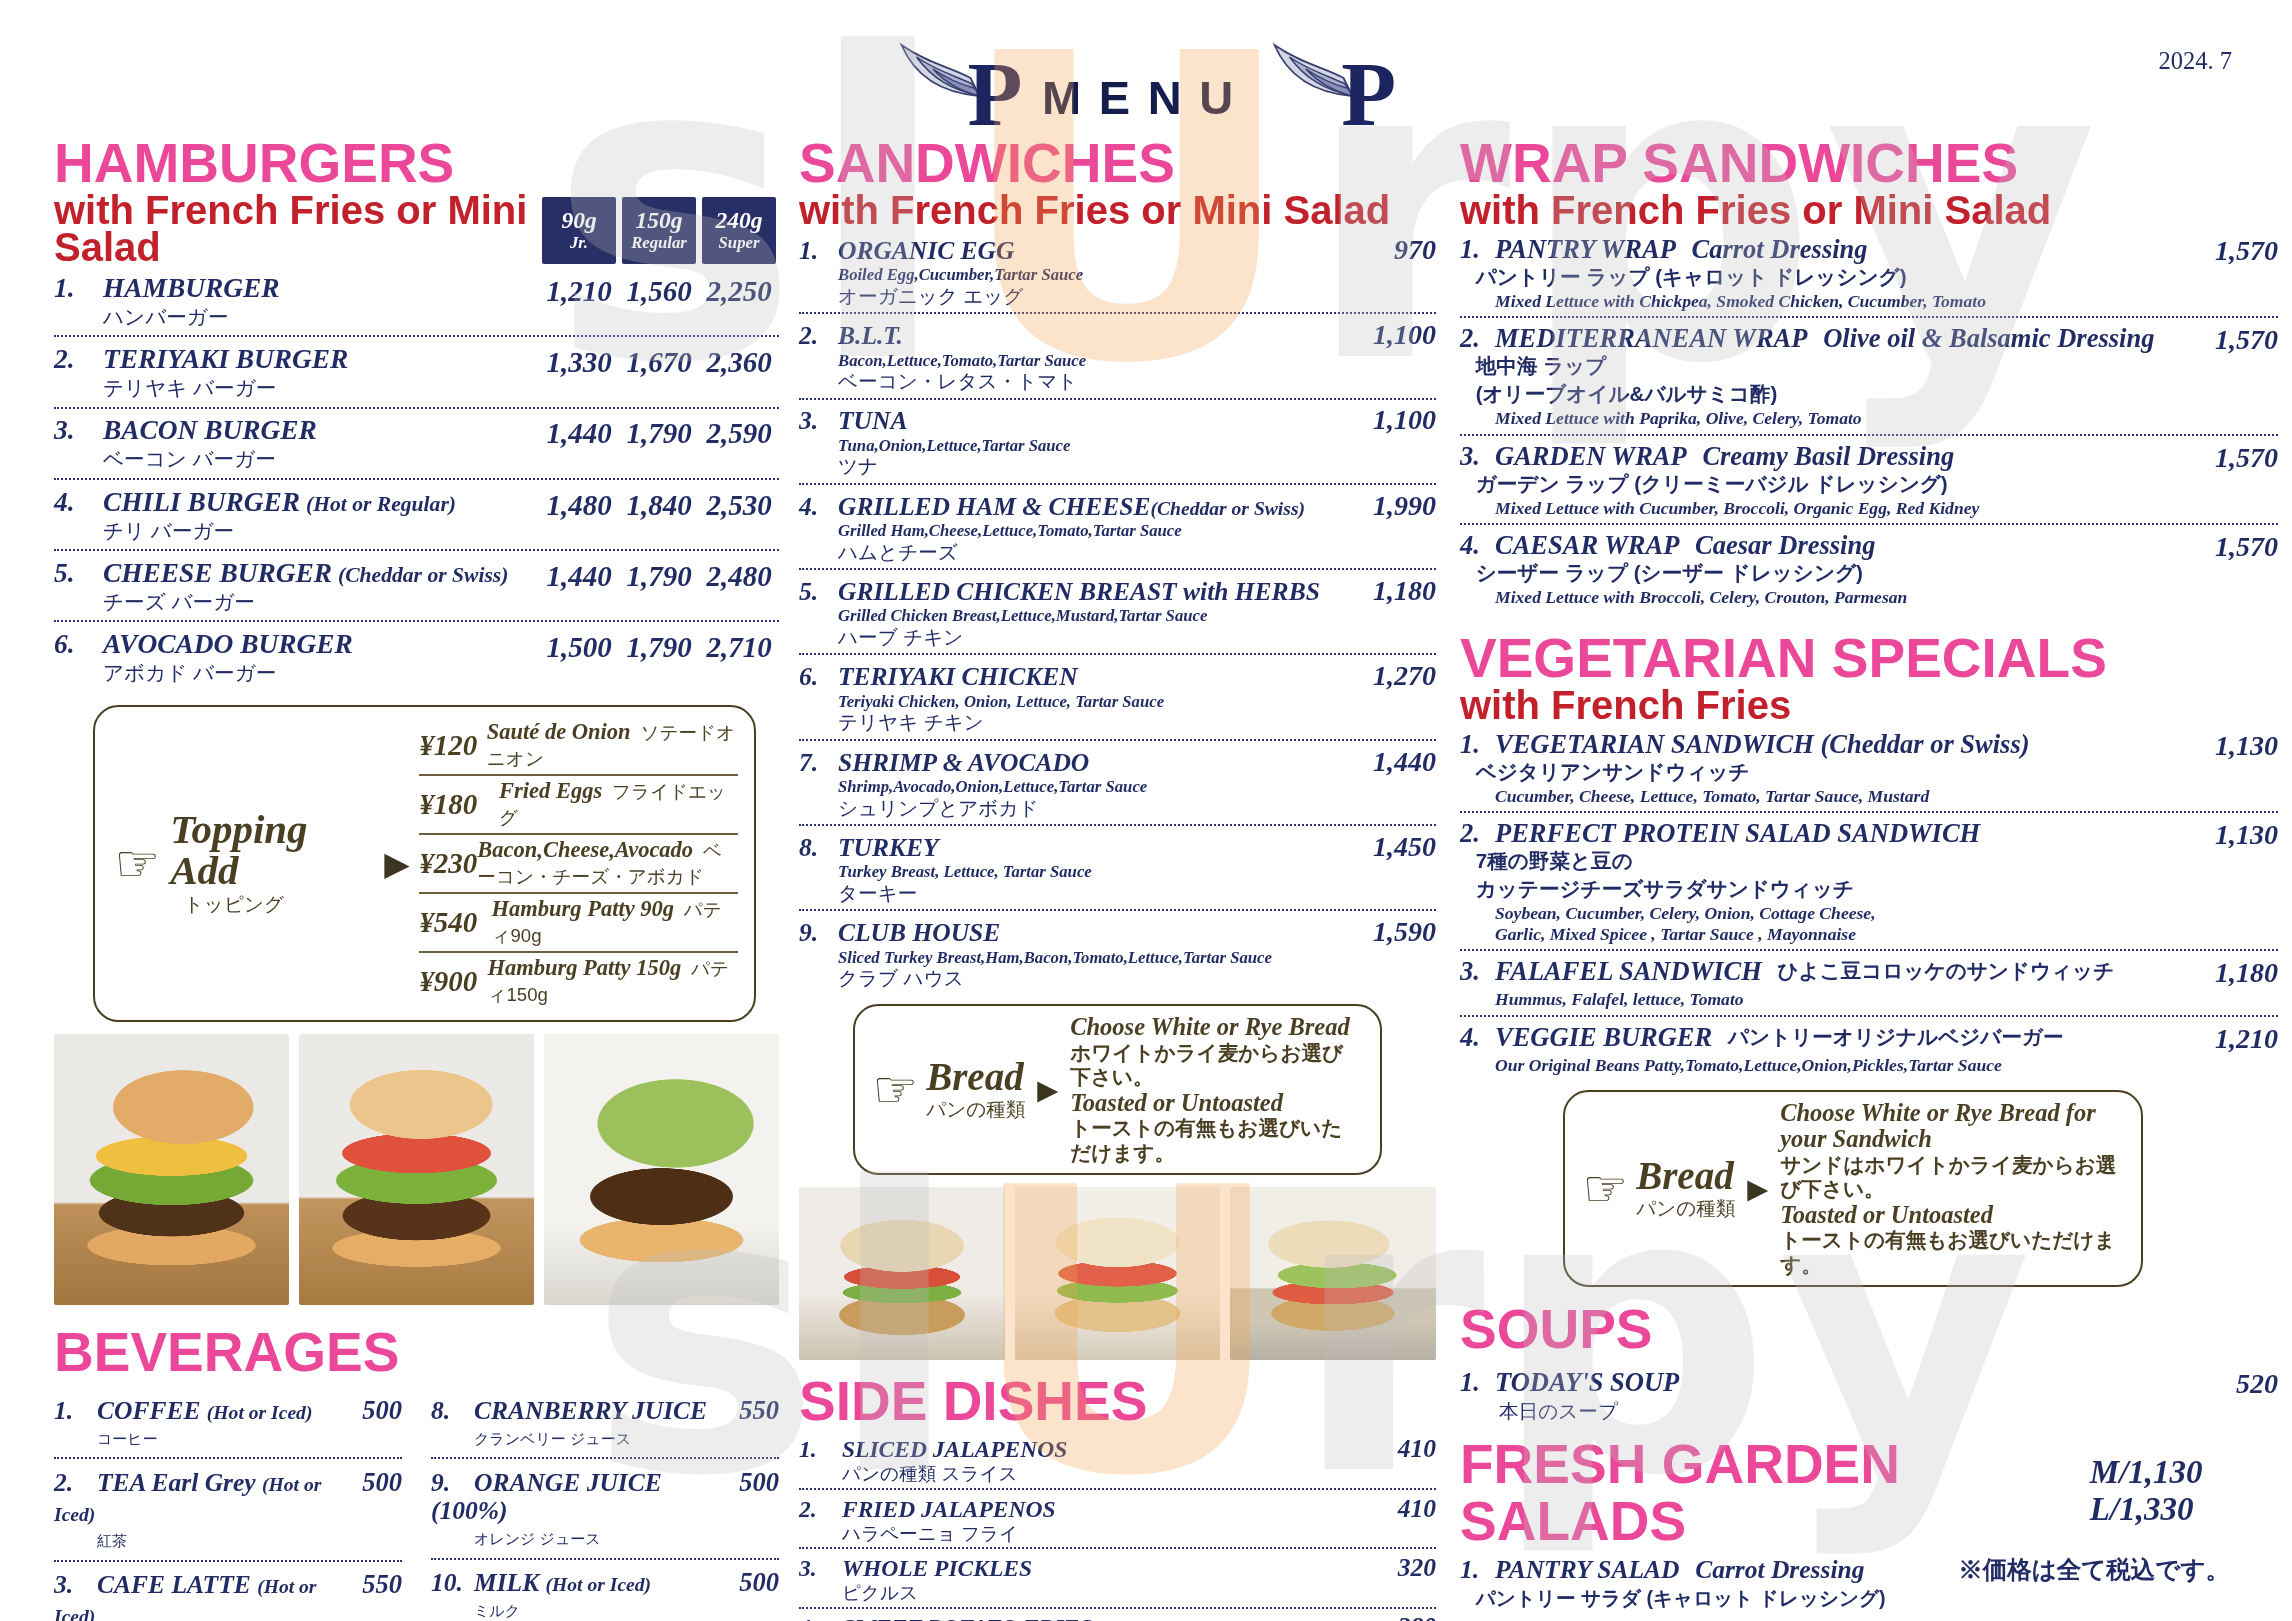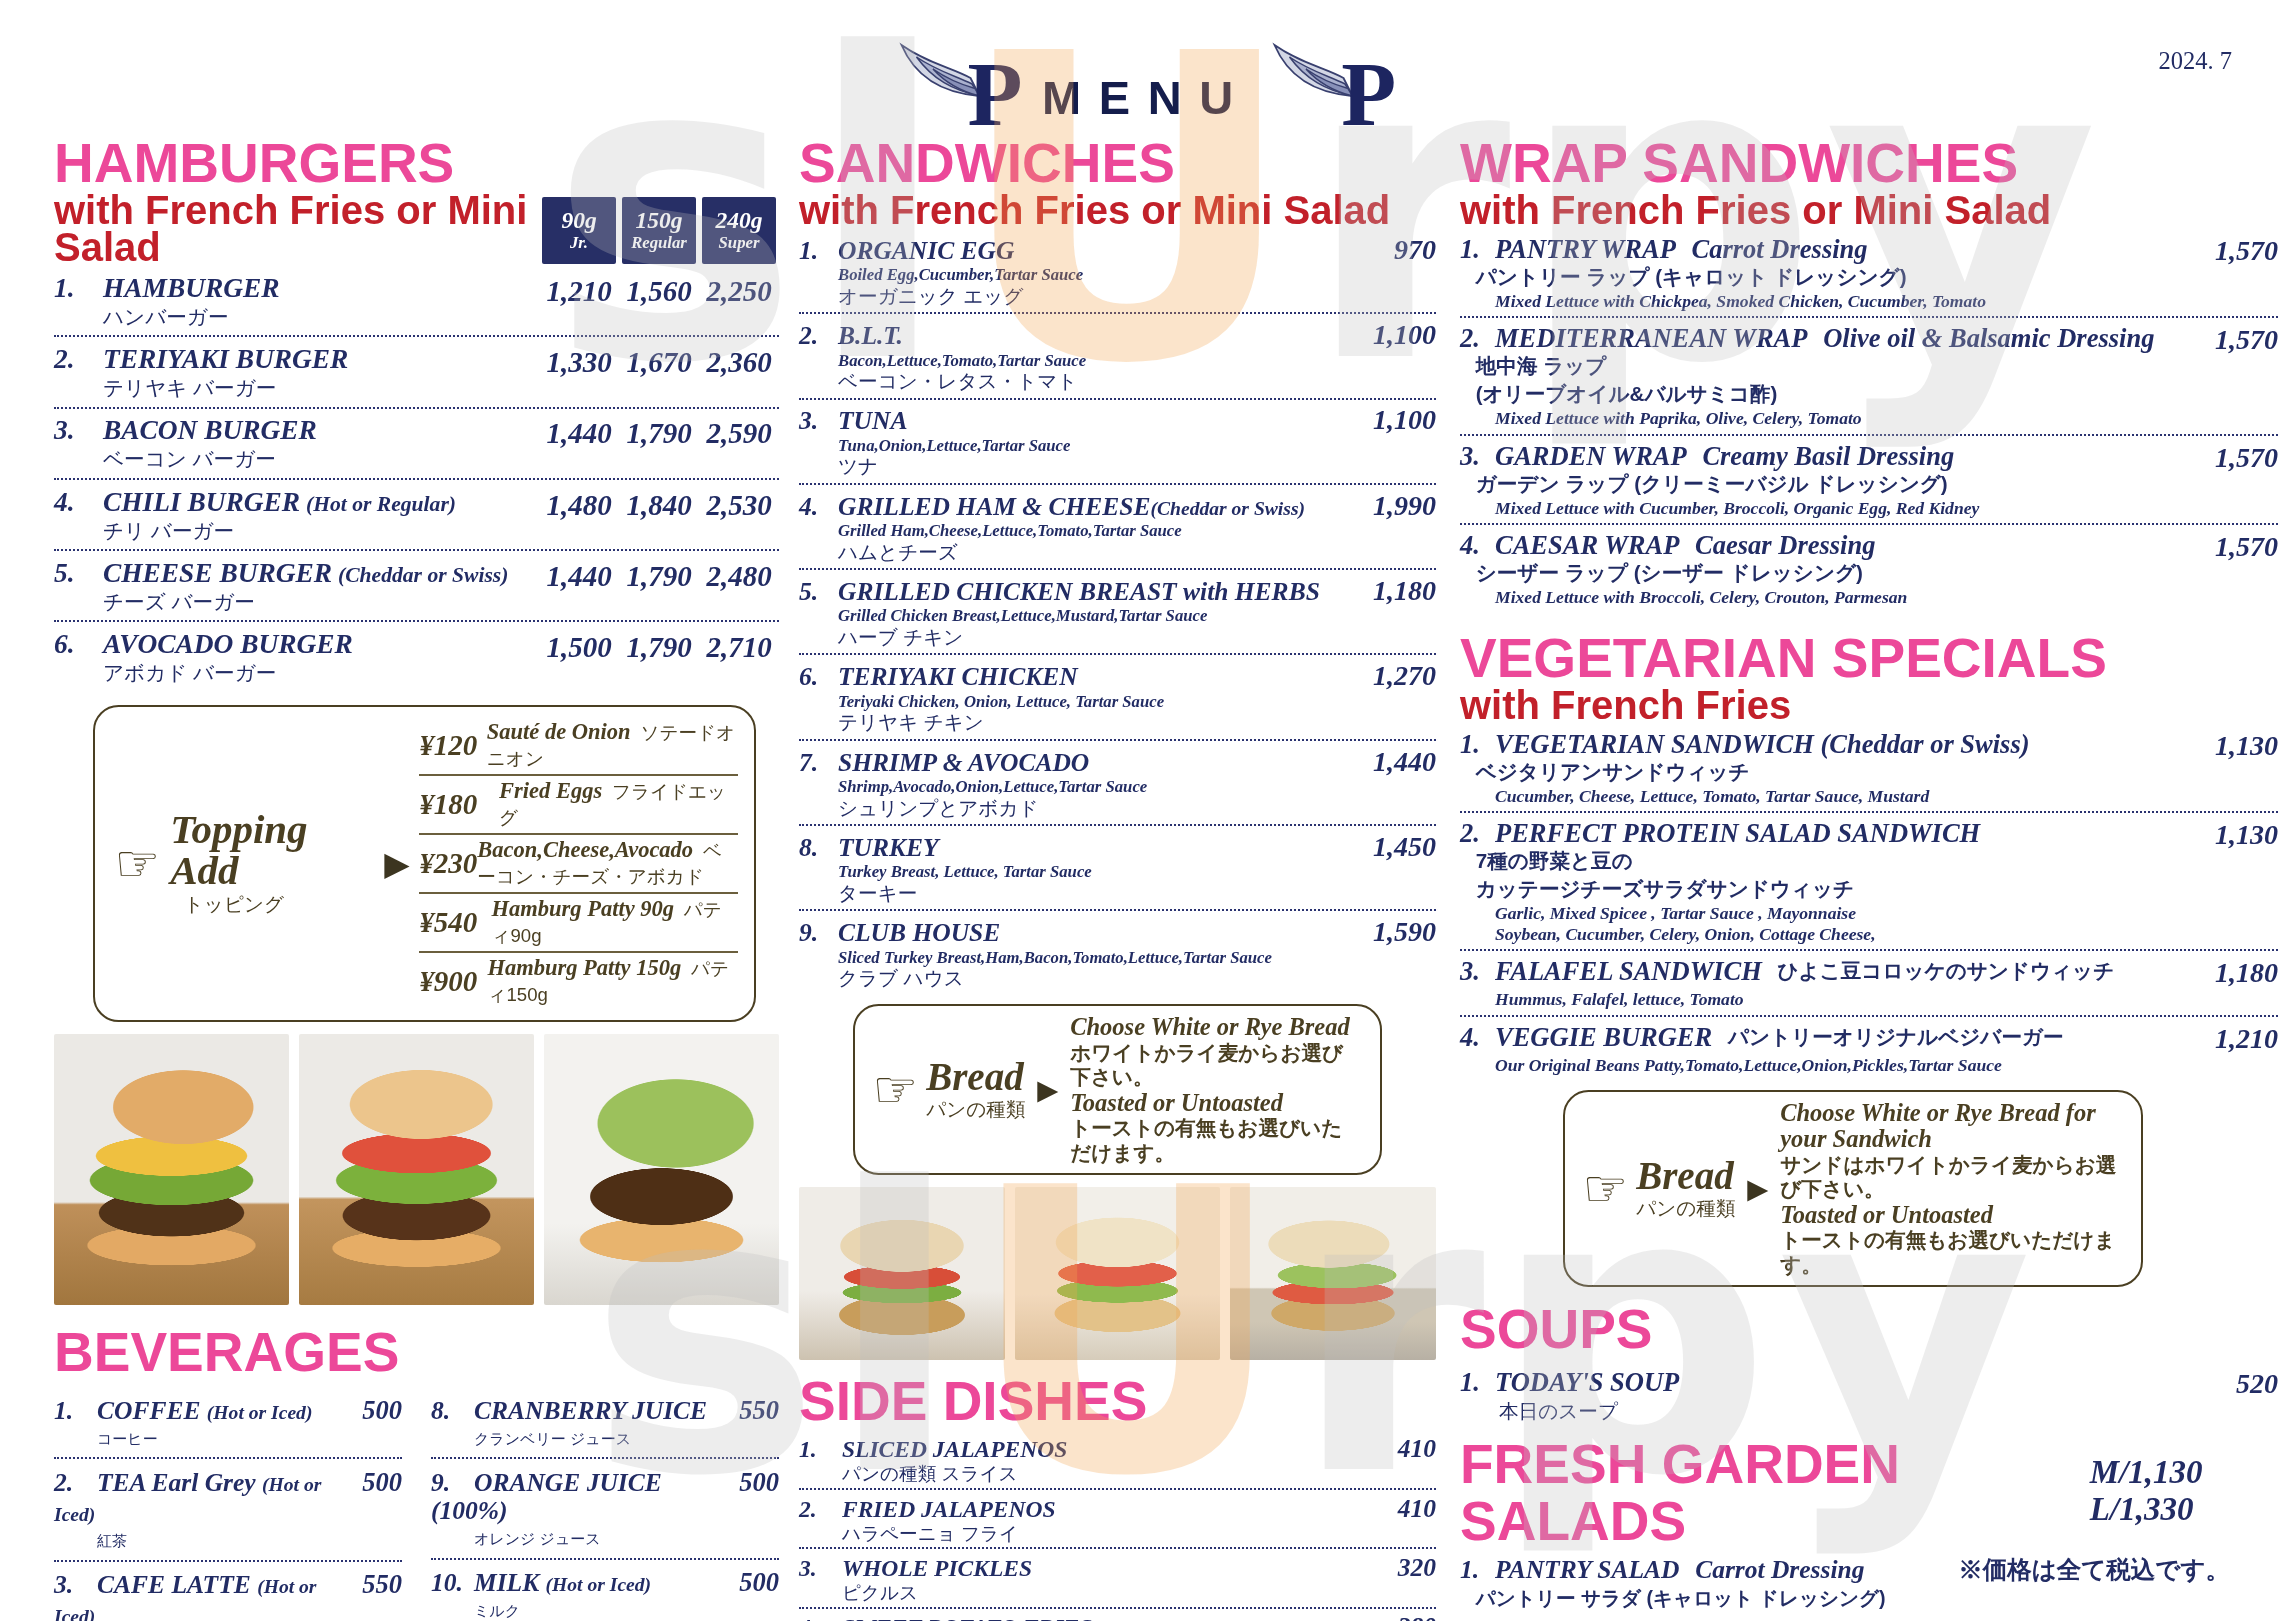--- a/index.html
+++ b/index.html
@@ -582,22 +582,22 @@
             </div>
             <div class="wv-desc">Cucumber, Cheese, Lettuce, Tomato, Tartar Sauce, Mustard</div>
             <div class="wv-desc"></div>
           </div>
 
           <div class="wv-row">
             <div class="wv-l1">
               <span class="wv-main"><span class="num">2.</span><span>PERFECT PROTEIN SALAD SANDWICH</span><span class="wv-jp jp"><span>7種の野菜と豆の</span><span class="wv-jp2">カッテージチーズサラダサンドウィッチ</span></span></span>
               <span class="wv-price">1,130</span>
             </div>
+            <div class="wv-desc">Soybean, Cucumber, Celery, Onion, Cottage Cheese,</div>
             <div class="wv-desc">Garlic, Mixed Spicee , Tartar Sauce , Mayonnaise</div>
-            <div class="wv-desc">Soybean, Cucumber, Celery, Onion, Cottage Cheese,</div>
           </div>
 
           <div class="wv-row">
             <div class="wv-l1">
               <span class="wv-main"><span class="num">3.</span><span>FALAFEL SANDWICH</span><span class="wv-jp jp"><span>ひよこ豆コロッケのサンドウィッチ</span><span class="wv-jp2"></span></span></span>
               <span class="wv-price">1,180</span>
             </div>
             <div class="wv-desc">Hummus, Falafel, lettuce, Tomato</div>
             <div class="wv-desc"></div>
           </div>

